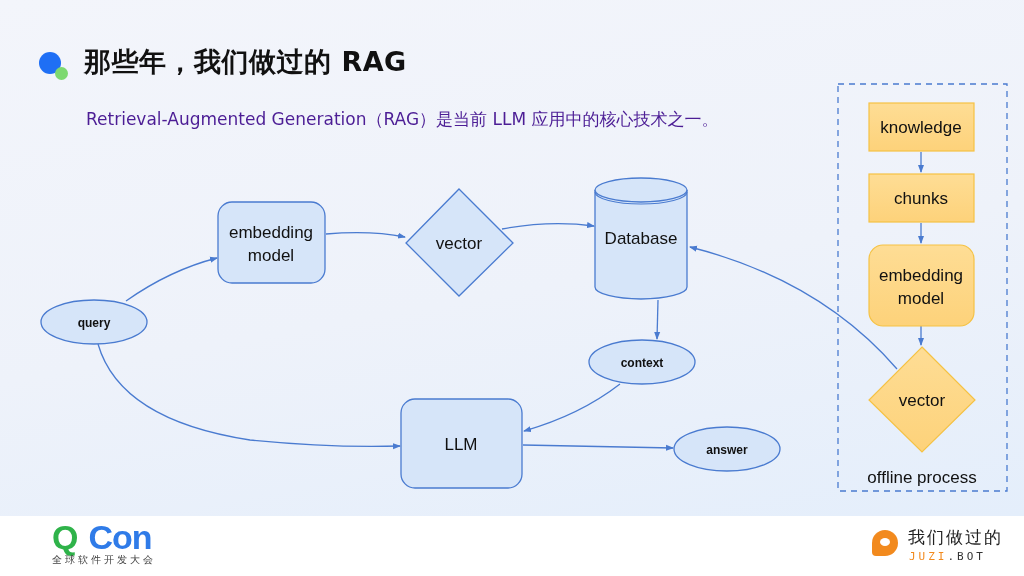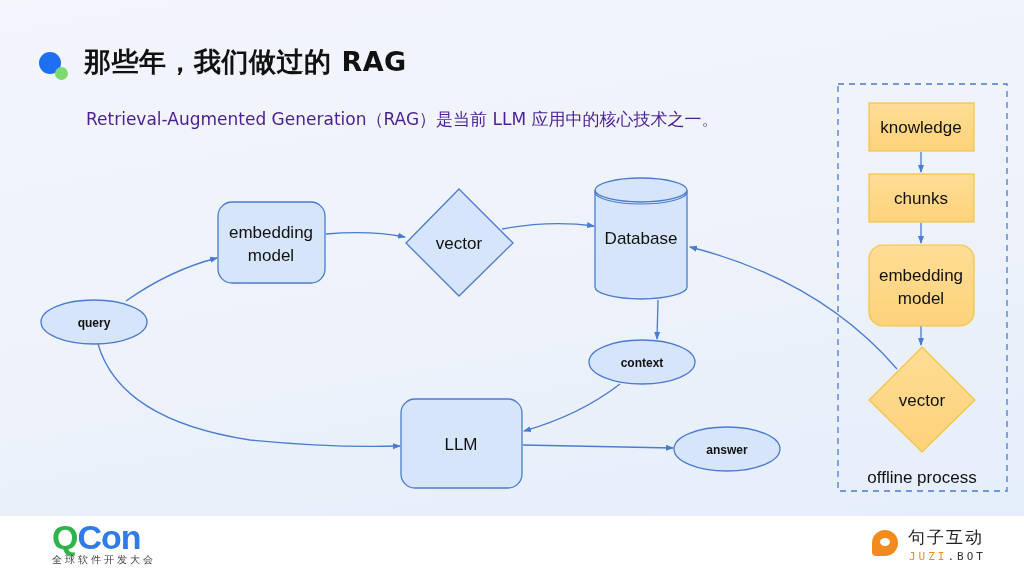--- a/index.html
+++ b/index.html
@@ -11,21 +11,21 @@
   .footer { position:absolute; left:0; top:516px; width:1024px; height:60px; background:#ffffff; }
   .title-dot-blue { position:absolute; left:39px; top:52px; width:22px; height:22px; border-radius:50%; background:#1f6ff5; }
   .title-dot-green { position:absolute; left:55px; top:67px; width:13px; height:13px; border-radius:50%; background:#7dd970; }
   .title { position:absolute; left:84px; top:44px; font-size:27px; font-weight:bold; color:#111; font-family:"DejaVu Sans",sans-serif; letter-spacing:0.5px; }
   .subtitle { position:absolute; left:86px; top:108px; font-size:17px; color:#4c1d95; font-family:"DejaVu Sans",sans-serif; }
   svg.diagram { position:absolute; left:0; top:0; }
   .node-text { font-family:"Liberation Sans",sans-serif; fill:#111; }
   .qcon { position:absolute; left:52px; top:520px; }
   .qcon-word { font-size:34px; font-weight:bold; font-family:"Liberation Sans",sans-serif; line-height:34px; letter-spacing:-1px; }
   .qcon-q { color:#2fb34a; }
-  .qcon-con { color:#2f7be8; }
+  .qcon-con { color:#2f7be8;margin-left:11px; }
   .qcon-sub { font-size:10px; color:#444; letter-spacing:3px; margin-top:-1px; font-family:Liberation Mono, monospace;text-align:center; }
   .juzi { position:absolute; left:872px; top:526px; }
   .juzi-logo { position:absolute; left:0; top:4px; width:26px; height:26px; border-radius:50% 50% 50% 4px; background:#f28a1e; }
   .juzi-logo-inner { position:absolute; left:8px; top:8px; width:10px; height:8px; border-radius:50%; background:#fff; }
   .juzi-cn { position:absolute; left:36px; top:0px; font-size:17px; color:#222; white-space:nowrap; letter-spacing:2px; font-family:"DejaVu Sans",sans-serif; }
   .juzi-en { position:absolute; left:37px; top:24px; font-size:11px; letter-spacing:3px; white-space:nowrap; font-family:"DejaVu Sans Mono",monospace; }
   .juzi-en .o { color:#f28a1e; }
   .juzi-en .d { color:#333; }
 </style>
 </head>
@@ -129,15 +129,15 @@
 
 <div class="qcon">
   <div class="qcon-word"><span class="qcon-q">Q</span><span class="qcon-con">Con</span></div>
   <div class="qcon-sub">全球软件开发大会</div>
 </div>
 
 <div class="juzi">
   <div class="juzi-logo">
       <div class="juzi-logo-inner"></div>
     </div>
-  <div class="juzi-cn">句子互动</div>
+  <div class="juzi-cn">我们做过的</div>
   <div class="juzi-en"><span class="o">JUZI</span><span class="d">.BOT</span></div>
 </div>
 
 </body></html>

